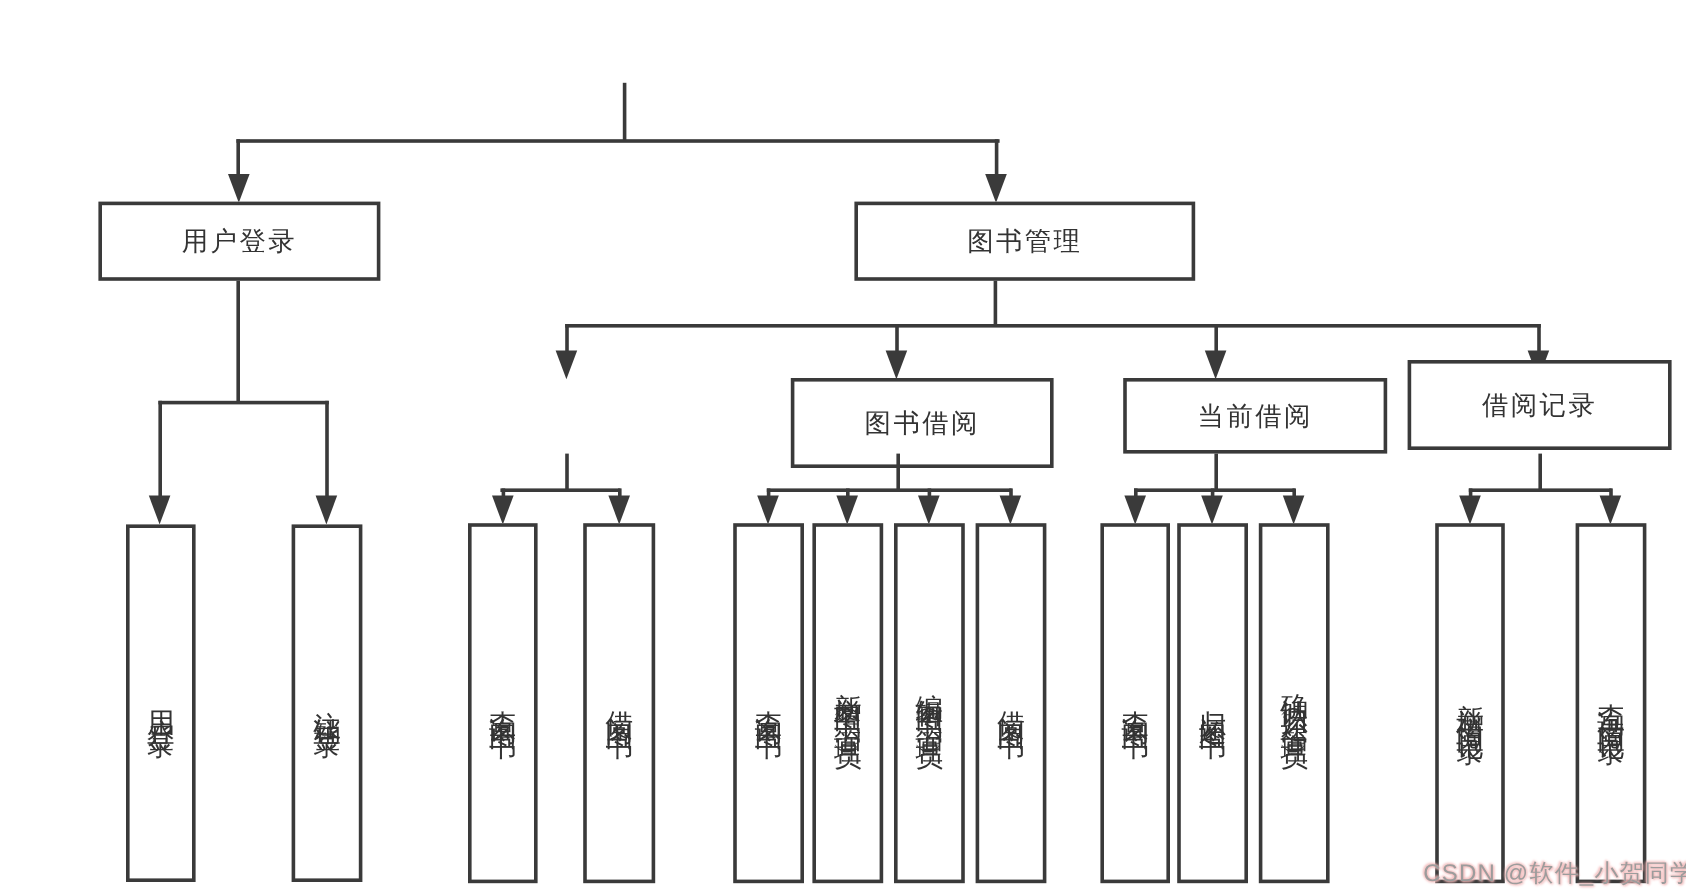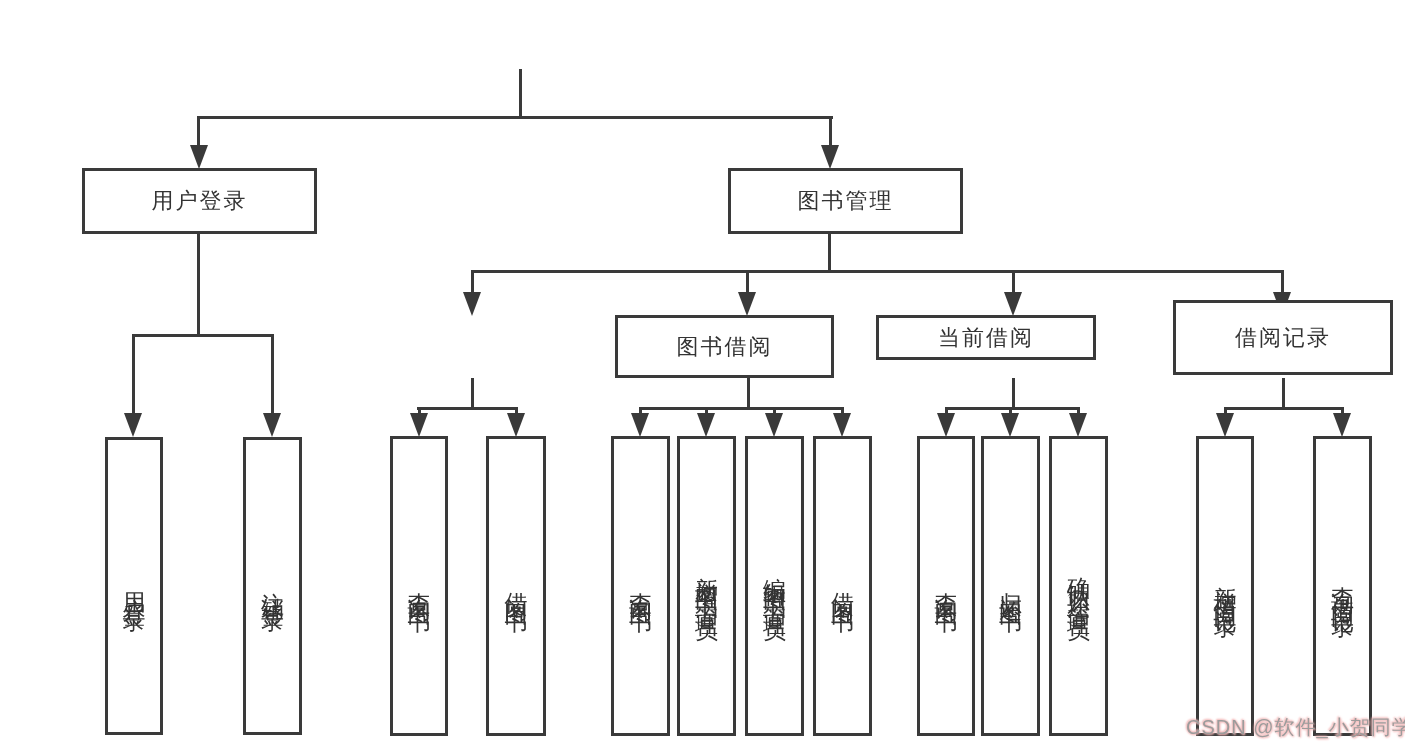--- a/index.html
+++ b/index.html
@@ -52,21 +52,21 @@
 
 
   <div class="vline" style="left:519px; top:69px; height:49px;"></div>
   <div class="hline" style="left:197px; top:116px; width:636px;"></div>
   <div class="vline" style="left:197px; top:116px; height:32px;"></div>
   <div class="arrow" style="left:190px; top:145px;"></div>
   <div class="vline" style="left:829px; top:116px; height:32px;"></div>
   <div class="arrow" style="left:821px; top:145px;"></div>
 
   <div class="node" style="left:82px; top:168px; width:235px; height:66px;">用户登录</div>
-  <div class="node" style="left:712px; top:168px; width:235px; height:66px;margin-left:16px;">图书管理</div>
+  <div class="node" style="left:712px; top:168px; width:284px; height:66px;">图书管理</div>
 
   <div class="vline" style="left:197px; top:234px; height:102px;"></div>
   <div class="hline" style="left:132px; top:334px; width:142px;"></div>
   <div class="vline" style="left:132px; top:334px; height:82px;"></div>
   <div class="arrow" style="left:124px; top:413px;"></div>
   <div class="vline" style="left:271px; top:334px; height:82px;"></div>
   <div class="arrow" style="left:263px; top:413px;"></div>
 
   <div class="vnode" style="left:105px; top:437px; width:58px; height:298px;">用户登录</div>
   <div class="vnode" style="left:243px; top:437px; width:59px; height:298px;">注销登录</div>
@@ -75,22 +75,22 @@
   <div class="hline" style="left:471px; top:270px; width:813px;"></div>
   <div class="vline" style="left:471px; top:270px; height:24px;"></div>
   <div class="arrow" style="left:463px; top:292px;"></div>
   <div class="vline" style="left:746px; top:270px; height:24px;"></div>
   <div class="arrow" style="left:738px; top:292px;"></div>
   <div class="vline" style="left:1012px; top:270px; height:24px;"></div>
   <div class="arrow" style="left:1004px; top:292px;"></div>
   <div class="vline" style="left:1281px; top:270px; height:24px;"></div>
   <div class="arrow" style="left:1273px; top:292px;"></div>
 
-  <div class="node" style="left:615px; top:315px; width:219px; height:63px;">图书借阅</div>
-  <div class="node" style="left:876px; top:315px; width:220px; height:45px;">当前借阅</div>
+  <div class="node" style="left:659px; top:315px; width:219px; height:75px;">图书借阅</div>
+  <div class="node" style="left:936px; top:315px; width:220px; height:63px;">当前借阅</div>
   <div class="node" style="left:1173px; top:300px; width:220px; height:75px;">借阅记录</div>
 
   <div class="vline" style="left:471px; top:378px; height:31px;"></div>
   <div class="hline" style="left:417px; top:407px; width:100px;"></div>
   <div class="vline" style="left:418px; top:407px; height:8px;"></div>
   <div class="arrow" style="left:410px; top:413px;"></div>
   <div class="vline" style="left:515px; top:407px; height:8px;"></div>
   <div class="arrow" style="left:507px; top:413px;"></div>
   <div class="vnode" style="left:390px; top:436px; width:58px; height:300px;">查询图书</div>
   <div class="vnode" style="left:486px; top:436px; width:60px; height:300px;">借阅图书</div>

